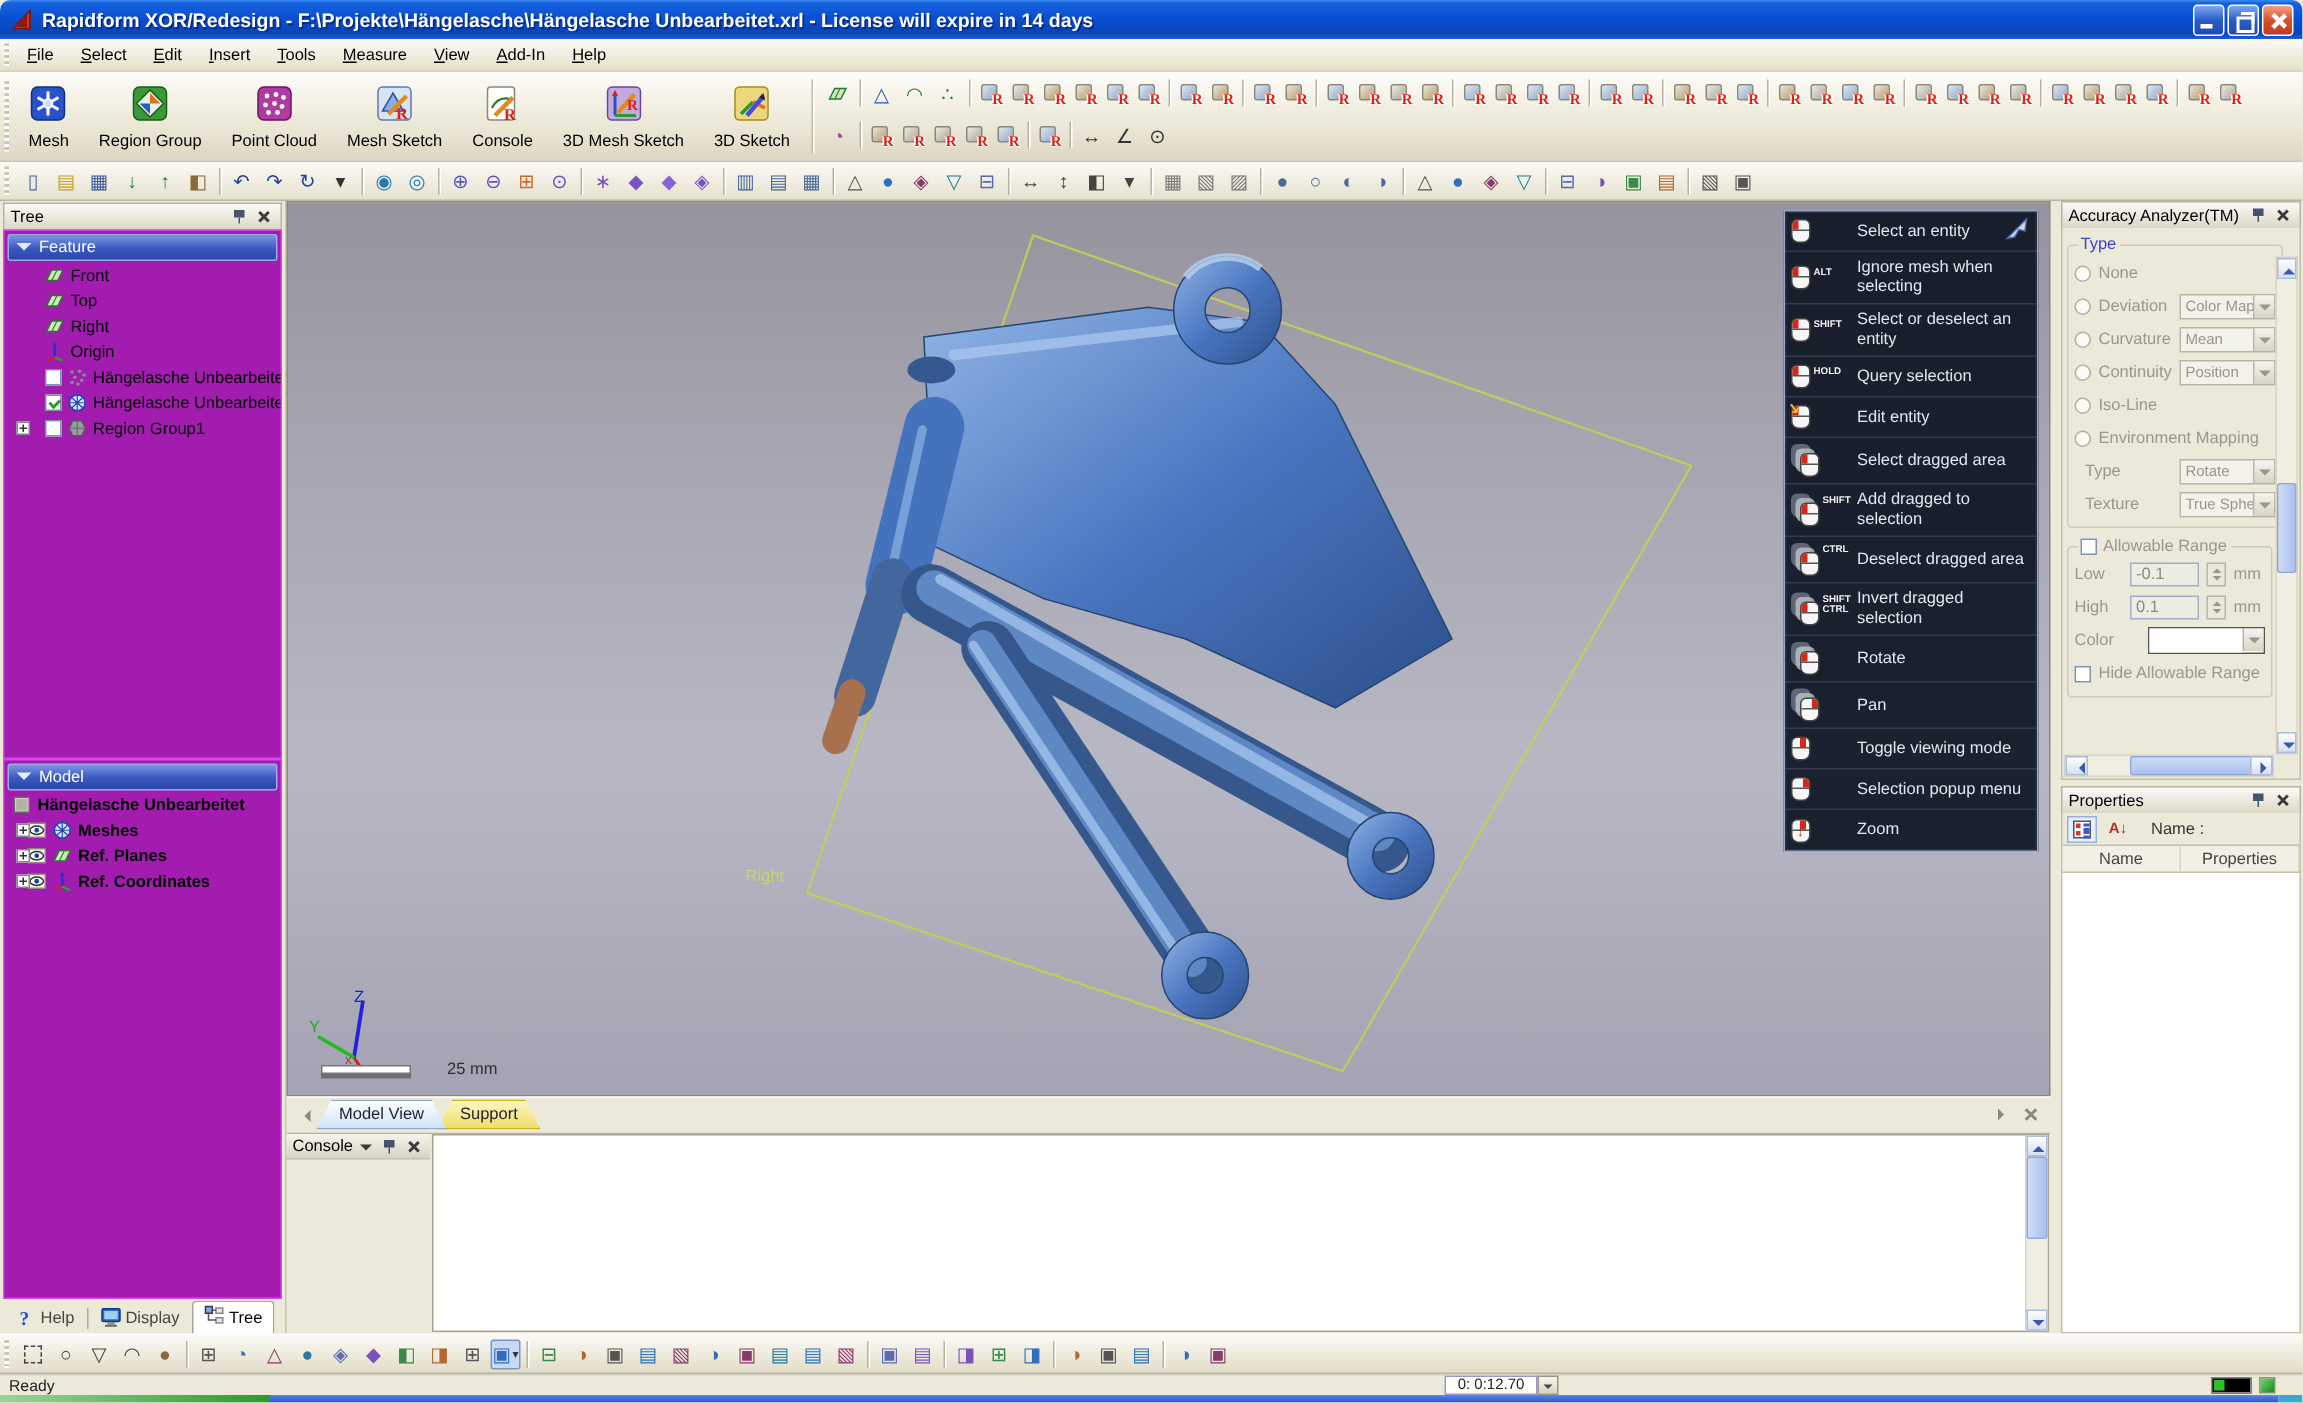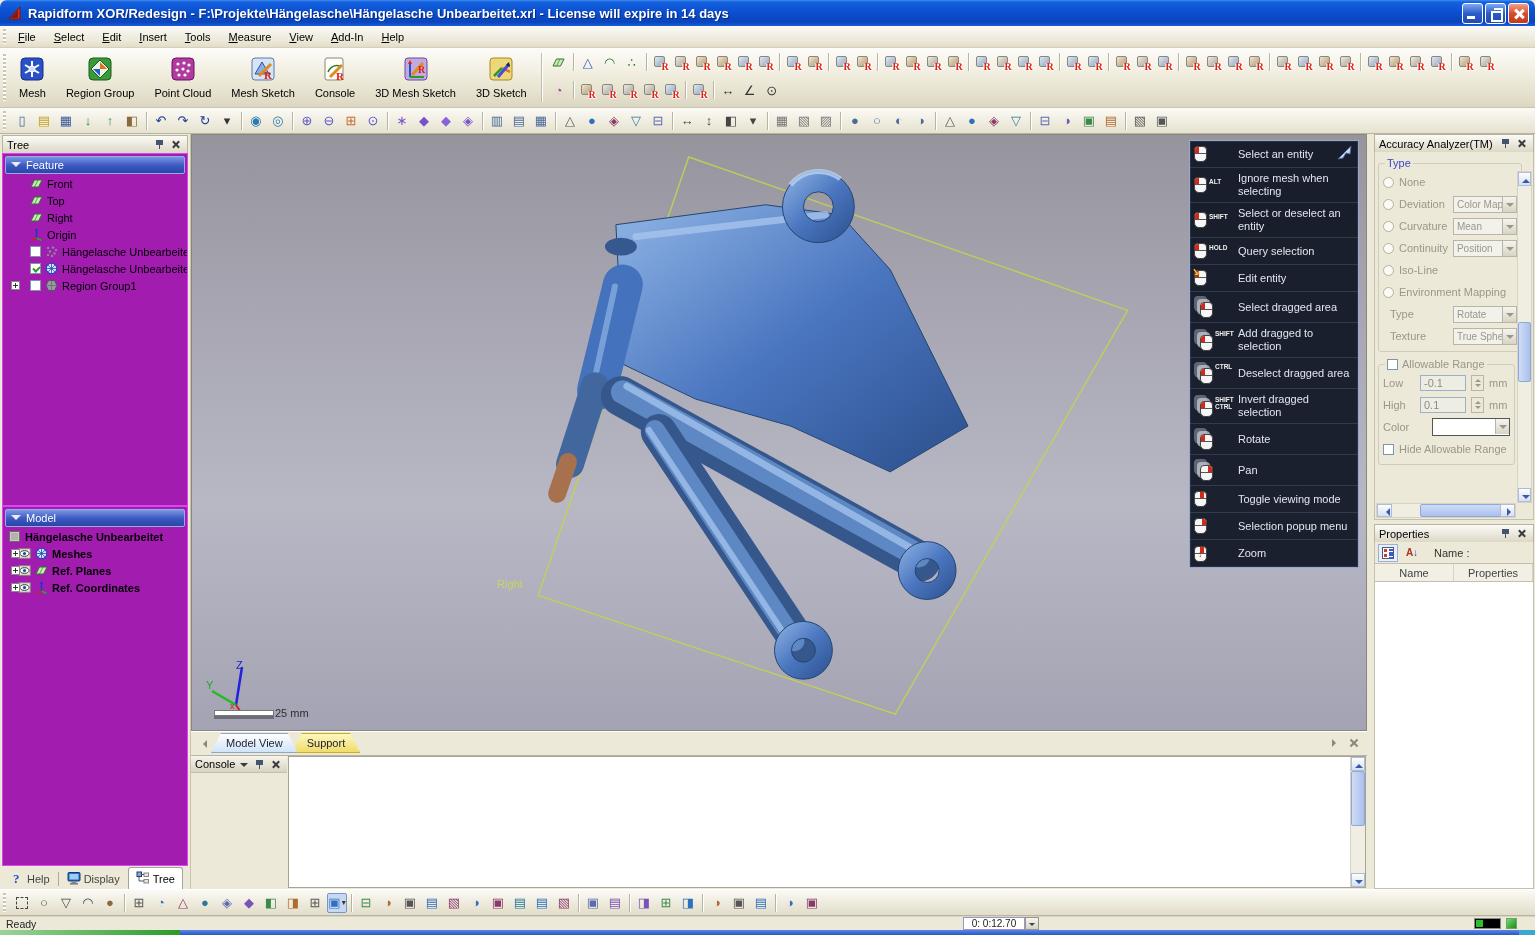--- a/index.html
+++ b/index.html
@@ -101,21 +101,21 @@
   
   .centercol { flex:1; display:flex; flex-direction:column; min-width:0; border-left:1px solid #c8c4b0; }
   .viewport { position:relative; height:597px; flex:0 0 597px; overflow:hidden; border:1px solid #8a8678;
     background:linear-gradient(180deg,#96959e 0%,#a7a6b2 30%,#b8b8c5 62%,#a3a3b3 100%); }
   .scene { position:absolute; inset:0; width:100%; height:100%; }
   .plane-label { position:absolute; left:305px; top:443px; color:#c9d464; font-size:11px; }
   .axis-triad { position:absolute; left:14px; top:528px; width:70px; height:52px; }
   .axlab-z { position:absolute; left:44px; top:524px; color:#2222cc; font-size:11px; }
   .axlab-y { position:absolute; left:14px; top:544px; color:#22aa22; font-size:11px; }
   .axlab-x { position:absolute; left:38px; top:566px; color:#cc2222; font-size:9px; }
-  .scalebar { position:absolute; left:22px; top:572px; display:flex; align-items:center; gap:1px; color:#2e2e34; }
+  .scalebar { position:absolute; left:22px; top:572px; display:flex; align-items:center; gap:24px; color:#2e2e34; }
   .sbar { width:60px; height:6px; background:#fff; border:1px solid #777; box-shadow:0 3px 0 #6d6d79; }
 
   
   .mouse-menu { position:absolute; right:7px; top:5px; width:170px;
     background:rgba(13,19,33,0.92); border:1px solid #9aa8c8; box-shadow:inset 0 0 0 1px #26324a; }
   .mm-item { display:flex; align-items:center; gap:6px; padding:4px 4px; min-height:27px;
     border-bottom:1px solid rgba(96,108,140,0.35); position:relative; }
   .mm-item:last-child { border-bottom:none; }
   .mm-icon { width:38px; flex:0 0 38px; display:flex; align-items:flex-start; gap:2px; }
   .mouse { width:13px; height:16px; background:#f6f6f6; border:1px solid #444; border-radius:4px 4px 5px 5px; position:relative; flex:0 0 13px; }

